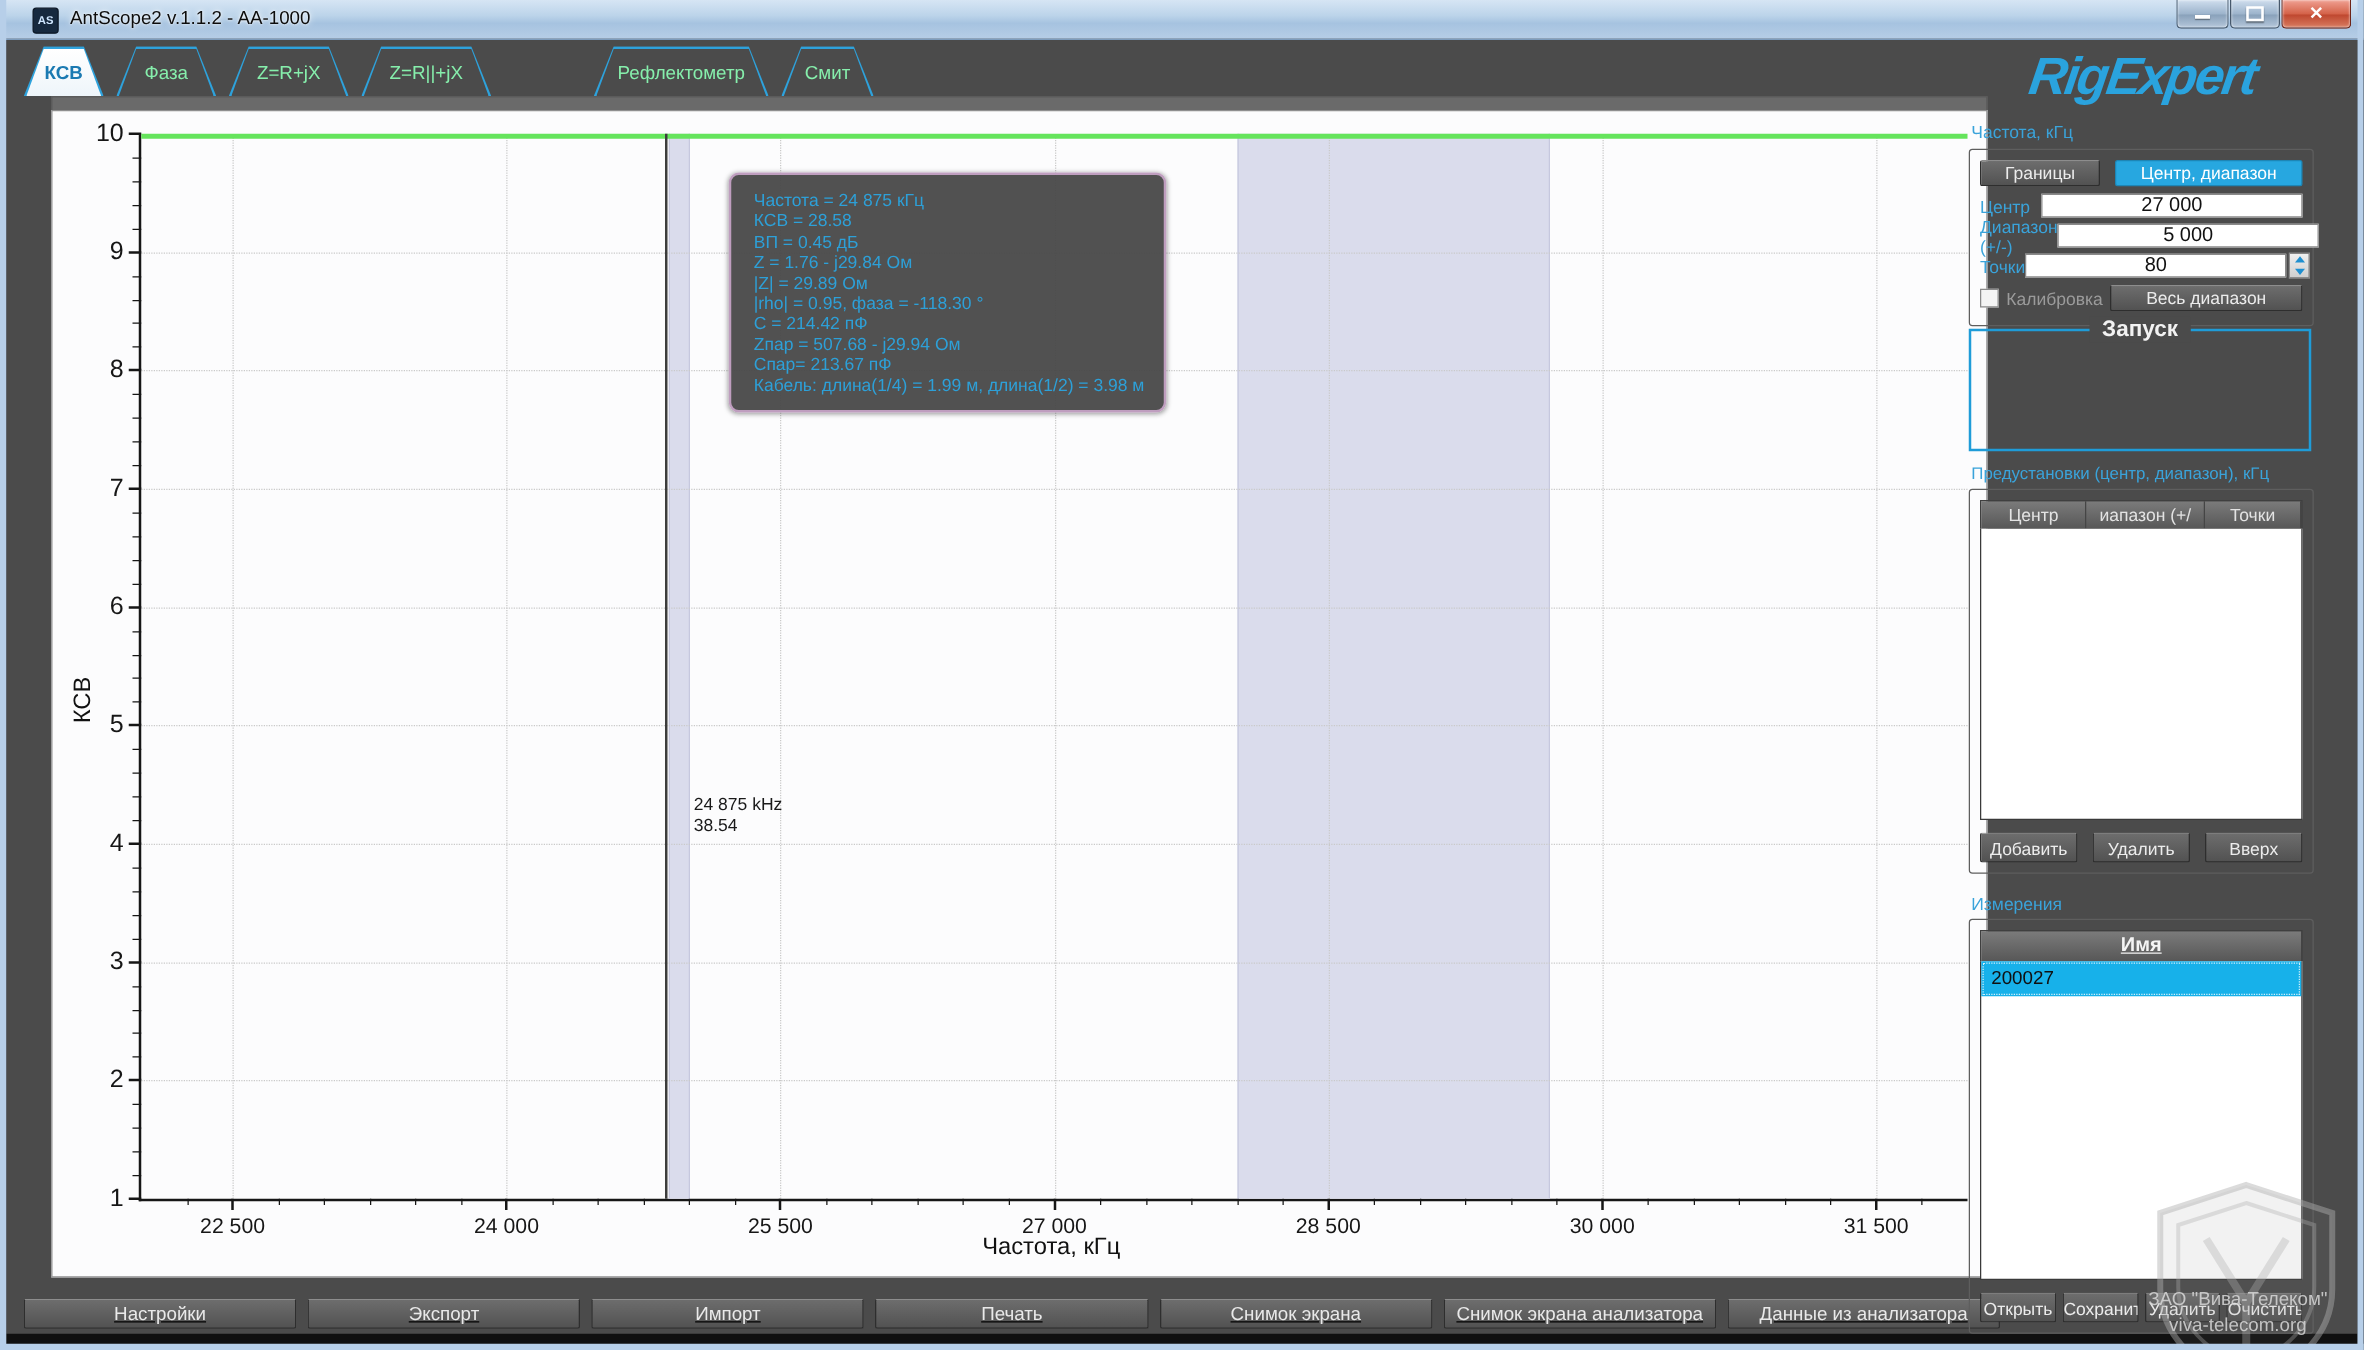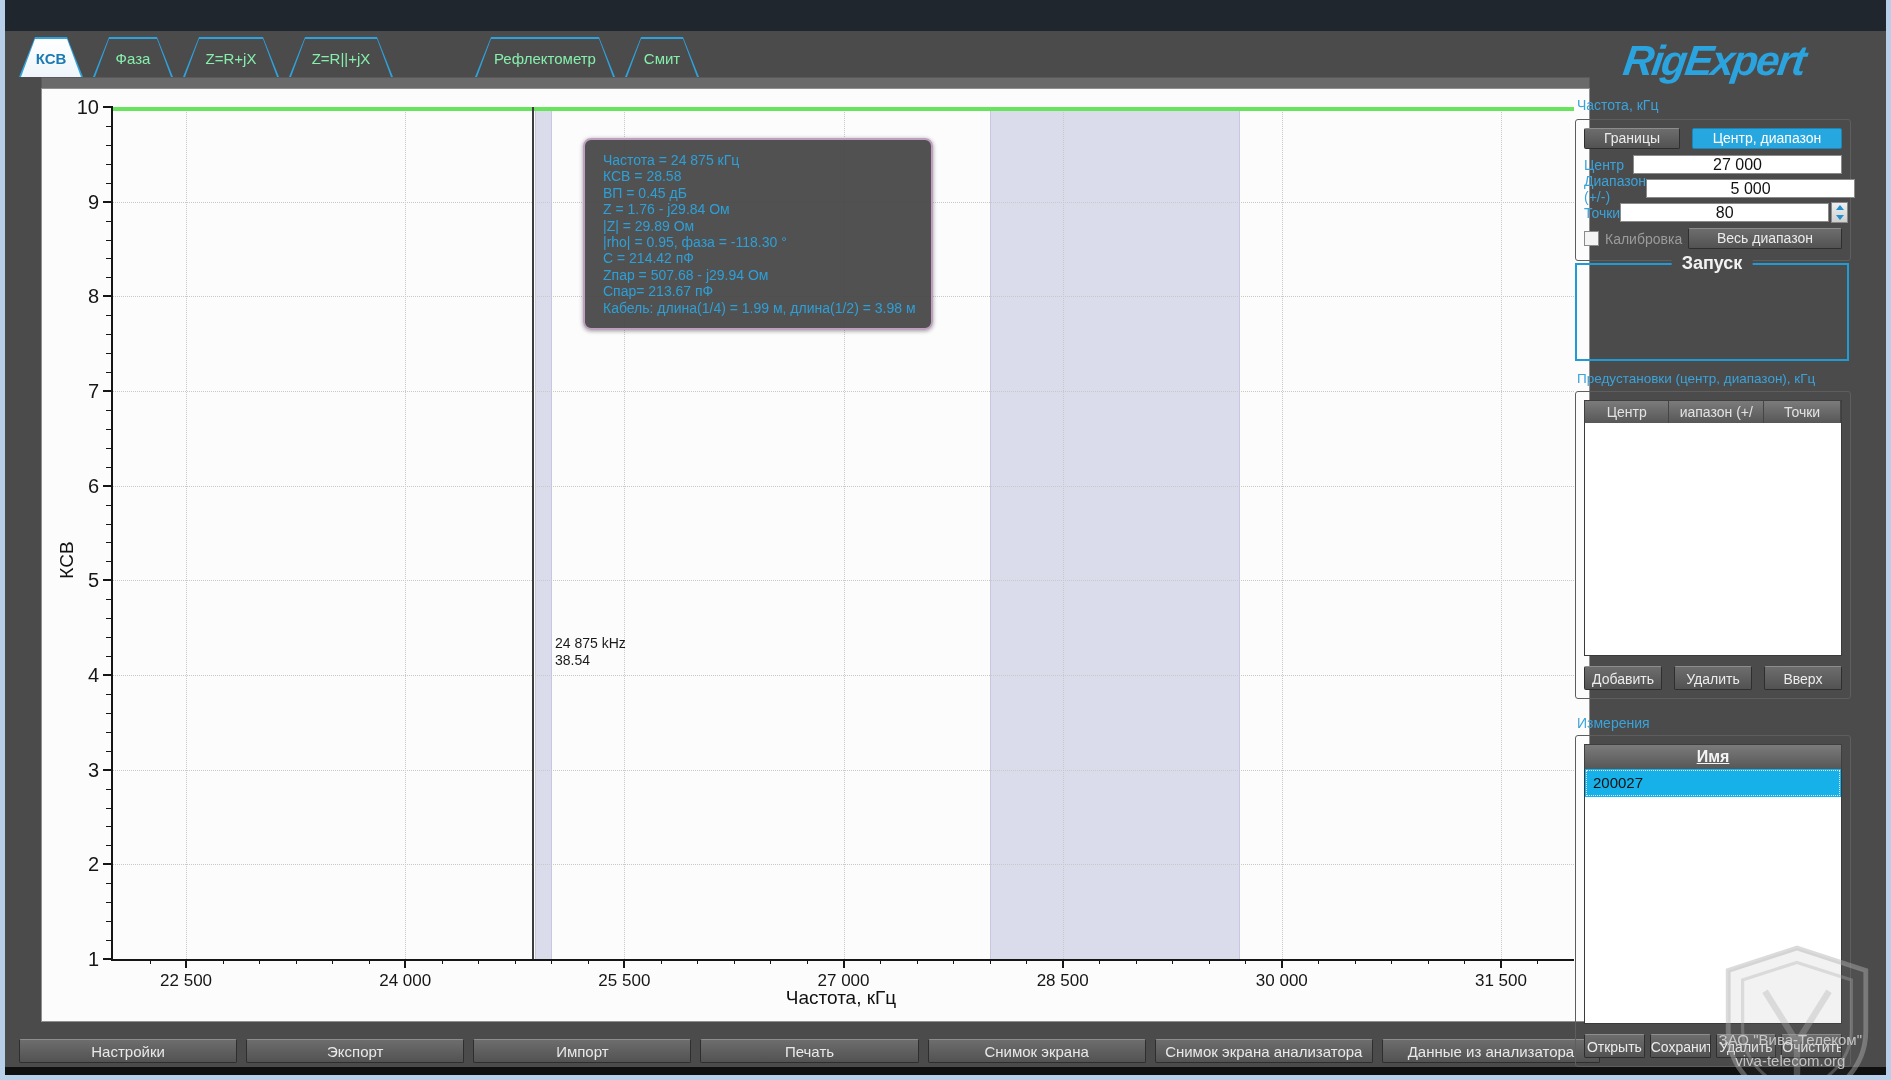--- a/index.html
+++ b/index.html
@@ -72,21 +72,21 @@
     font-size:19px; color:#111; }
   #cursor-point-label { position:absolute; left:513px; top:546px; font-size:14px;
     color:#1a1a1a; line-height:17px; z-index:5; }
   #chart-tooltip { position:absolute; left:541px; top:49px; width:318px;
     background:rgba(72,72,72,0.95); border:2px solid #bf9ebf; border-radius:8px;
     padding:12px 10px 12px 18px; z-index:10; box-shadow:0 1px 4px rgba(0,0,0,.4); }
   .tooltip-line { color:#2da0d8; font-size:14px; line-height:16.4px; white-space:nowrap; }
 
   
   #bottom-bar { position:absolute; left:14px; width:1581px; top:1008px; height:24px;
-    display:flex; gap:9px; }
+    display:flex; gap:9px;text-decoration:underline; }
   .bar-btn { flex:1; background:linear-gradient(#6d6d6d,#525252); border:1px solid #2e2e2e;
     border-top-color:#8d8d8d; color:#e9e9e9; font-size:15px; text-align:center;
     line-height:24px; border-radius:2px; }
   #status-strip { position:absolute; left:0; right:0; top:1036px; height:9px; background:#101010; }
 
   
   #right-panel { position:absolute; left:1570px; top:4px; width:276px; height:1032px; }
   #logo { position:absolute; left:8px; top:2px; width:262px; text-align:center;
     font-size:42px; font-weight:800; font-style:italic; color:#2aa3de;
     transform:skewX(-8deg); letter-spacing:-2px; line-height:48px; }
@@ -151,20 +151,29 @@
     text-shadow:1px 1px 0 rgba(0,0,0,.6); white-space:nowrap; }
   #wm-brand { position:absolute; right:24px; top:998px; z-index:95; text-align:center;
     color:rgba(215,215,215,.85); font-size:15px; line-height:21px; }
   #wm-shield { position:absolute; left:1712px; top:912px; z-index:60; pointer-events:none; }
 </style>
 </head>
 <body>
 
 <div id="window">
 
+  <div id="titlebar">
+    <div id="app-icon">AS</div>
+    <div id="win-title">AntScope2 v.1.1.2 - AA-1000</div>
+    <div id="caption-buttons">
+      <div class="cap-btn min"><span class="glyph-min"></span></div>
+      <div class="cap-btn max"><span class="glyph-max"></span></div>
+      <div class="cap-btn close"><span>✕</span></div>
+    </div>
+  </div>
 
   <div id="main">
 
     <div id="tabbar">
         <div class="tab active" style="width: 64px;">
           <div class="tab-inner">КСВ</div>
         </div>
         <div class="tab" style="width: 80px;">
           <div class="tab-inner">Фаза</div>
         </div>

